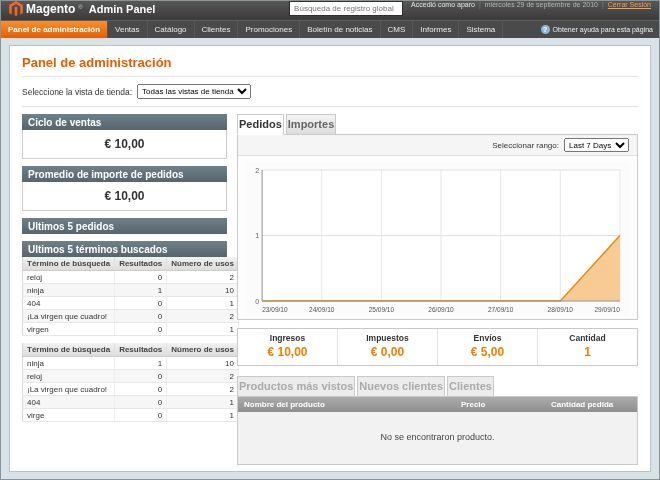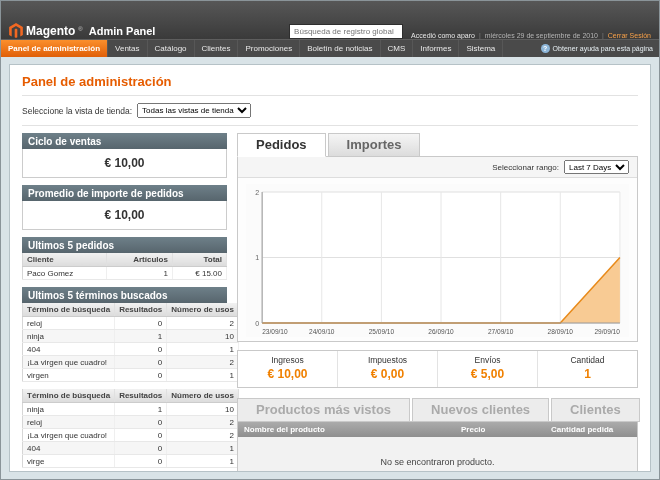--- a/index.html
+++ b/index.html
@@ -1,21 +1,21 @@
 <!DOCTYPE html>
 <html style="--accent: #e65c00; --stat-orange: #f08000; --nav-bg: #4a4a4a; --block-header-bg: #6e8089; --page-bg: #d9e3e7;"><head>
 <meta charset="utf-8">
 <style>
   * { margin:0; padding:0; box-sizing:border-box; }
   html,body { width:660px; height:480px; overflow:hidden; }
   body { font-family:"Liberation Sans", sans-serif; background:#fff; }
   .screen { width:660px; height:480px; border:1px solid #8a9499; display:flex; flex-direction:column; background:var(--page-bg,#d9e3e7); }
 
   
-  .topbar { height:38px; background:linear-gradient(#575757,#3a3a3a); display:flex; align-items:flex-end; padding:0 8px; color:#fff; flex:0 0 auto; }
+  .topbar { height:19px; background:linear-gradient(#575757,#3a3a3a); display:flex; align-items:flex-start; padding:0 8px; color:#fff; flex:0 0 auto; }
   .logo { display:flex; align-items:center; gap:3px; cursor:pointer; }
   .logo svg { display:block; }
   .logo-text { font-size:12px; font-weight:bold; }
   .logo-reg { font-size:6px; color:#ccc; align-self:flex-start; margin-top:3px; }
   .logo-sub { font-size:11px; font-weight:bold; margin-left:3px; }
   .global-search { margin-left:auto; width:114px; height:15px; font-size:8px; border:1px solid #2e2e2e; padding:1px 4px; color:#555; background:#fff; }
   .topbar-right { margin-left:8px; font-size:7px; white-space:nowrap; display:flex; align-items:center; gap:4px; }
   .tb-user { color:#e8e8e8; }
   .tb-date { color:#b5b5b5; }
   .tb-sep { color:#7d7d7d; }
@@ -45,33 +45,33 @@
   .dash-value { border:1px solid #ccc; border-top:0; text-align:center; font-size:12px; font-weight:bold; color:#333; padding:7px 4px; background:#fff; }
   table.mini { width:100%; border-collapse:collapse; font-size:8px; border:1px solid #d6d6d6; border-top:0; }
   .mini th { background:linear-gradient(#f1f1f1,#dcdcdc); color:#444; font-weight:bold; text-align:left; padding:2px 4px; border-bottom:1px solid #ccc; border-right:1px solid #e0e0e0; white-space:nowrap; }
   .mini td { padding:1.5px 4px; border-bottom:1px solid #e8e8e8; border-right:1px solid #efefef; color:#333; background:#fff; }
   .mini tbody tr:nth-child(even) td { background:#f6f6f6; }
   .mini .num { text-align:right; }
   .mini tbody tr { cursor:pointer; }
 
   
   .tab-row { display:flex; gap:2px; position:relative; z-index:2; margin-bottom:-1px; }
-  .tab { font-size:13px; font-weight:bold; color:#666; background:linear-gradient(#f5f5f5,#dcdcdc); border:1px solid #c9c9c9; padding:3px 18px 4px; cursor:pointer; white-space:nowrap; }
+  .tab { font-size:11px; font-weight:bold; color:#666; background:linear-gradient(#f5f5f5,#dcdcdc); border:1px solid #c9c9c9; padding:3px 1px 4px; cursor:pointer; white-space:nowrap; }
   .tab.active { background:#fff; color:#333; border-bottom:1px solid #fff; }
   .tab.faded { color:#aaa; background:#ececec; }
   .panel { border:1px solid #c9c9c9; background:#fff; position:relative; z-index:1; }
   .range-bar { background:#f5f5f5; border-bottom:1px solid #ddd; padding:3px 8px; display:flex; justify-content:flex-end; align-items:center; gap:5px; font-size:8px; color:#333; }
   .range-bar select { font-size:8px; height:14px; }
   .chart-wrap { padding:6px 8px 4px; background:#fdfdfd; }
   .chart-wrap svg { display:block; width:100%; height:auto; }
 
   .stats-row { display:flex; border:1px solid #c9c9c9; background:#fff; margin-top:8px; }
   .stat { flex:1; text-align:center; padding:4px 2px 6px; border-right:1px solid #e3e3e3; }
   .stat:last-child { border-right:0; }
-  .stat-label { font-size:8.5px; font-weight:normal; color:#333; margin-bottom:2px; }
+  .stat-label { font-size:8.5px; font-weight:bold; color:#333; margin-bottom:2px; }
   .stat-value { font-size:12px; font-weight:bold; color:var(--stat-orange,#f08000); }
 
   .grid-tabs { margin-top:10px; }
   .grid-panel { border:1px solid #c9c9c9; }
   .grid-head { display:flex; background:linear-gradient(#ababab,#8f8f8f); color:#fff; font-size:8px; font-weight:bold; }
   .gh { padding:3px 6px; }
   .gh.c1 { flex:1; }
   .gh.c2 { width:90px; }
   .gh.c3 { width:92px; }
   .grid-empty { background:#f2f2f2; text-align:center; font-size:9px; color:#444; padding:20px 0 22px; }
@@ -142,36 +142,20 @@
             <div class="dash-value">€ 10,00</div>
           </div>
 
           <div class="dash-block">
             <div class="dash-head">Promedio de importe de pedidos</div>
             <div class="dash-value">€ 10,00</div>
           </div>
 
           <div class="dash-block">
             <div class="dash-head">Ultimos 5 pedidos</div>
-            <table class="mini">
-              <thead>
-                <tr>
-                  <th>Cliente</th>
-                  <th class="num">Artículos</th>
-                  <th class="num">Total</th>
-                </tr>
-              </thead>
-              <tbody>
-                <tr>
-                  <td>Paco Gomez</td>
-                  <td class="num">1</td>
-                  <td class="num">€ 15.00</td>
-                </tr>
-              </tbody>
-            </table>
           </div>
 
           <div class="dash-block">
             <div class="dash-head">Ultimos 5 términos buscados</div>
             <table class="mini">
               <thead>
                 <tr>
                   <th>Término de búsqueda</th>
                   <th>Resultados</th>
                   <th>Número de usos</th>

